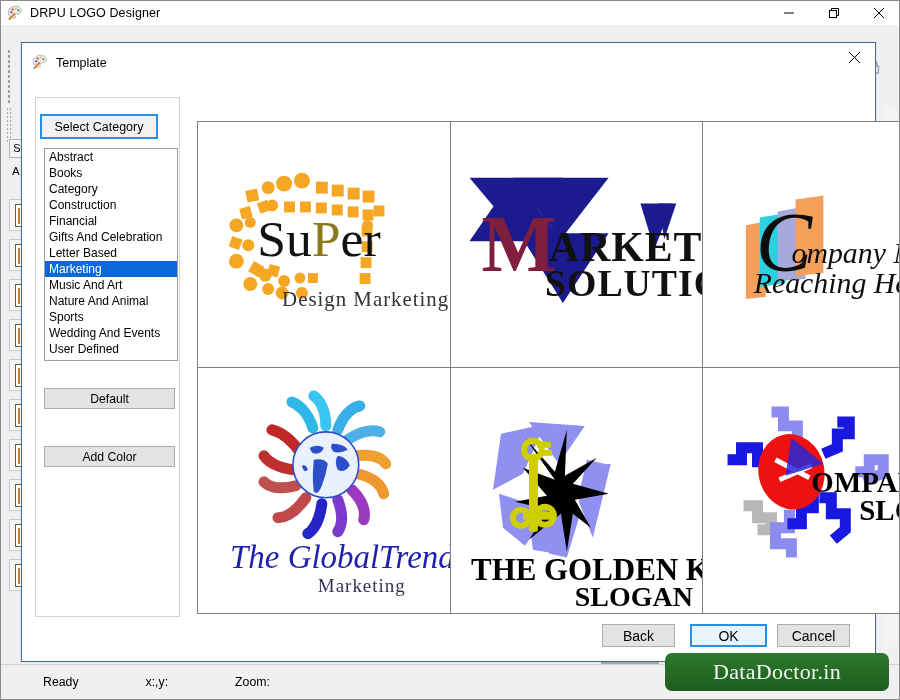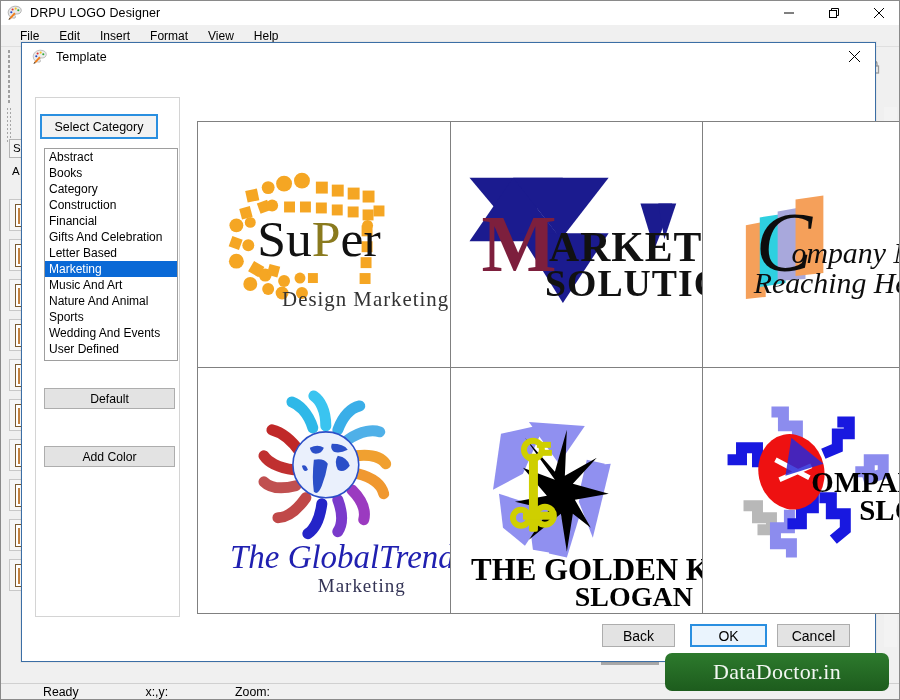--- a/index.html
+++ b/index.html
@@ -109,21 +109,21 @@
     position: absolute; right: 20px; top: 12px; width: 14px; height: 16px;
   }
 
   
   .dialog {
     position: absolute; left: 20px; top: 41px; width: 855px; height: 620px;
     background: #ffffff; border: 1px solid #3b6ea5;
     box-shadow: 0 0 0 1px rgba(0,0,0,.04);
   }
   .dlg-title {
-    height: 28px; display: flex; align-items: center;
+    height: 28px; display: flex; align-items: flex-end;
     background: #ffffff; border-bottom: 1px solid #ffffff;
   }
   .dlg-title .dicon { width: 16px; height: 16px; margin-left: 10px; margin-right: 8px; }
   .dlg-title .dtext { font-size: 12.5px; color: #000; }
   .dlg-close {
     margin-left: auto; width: 42px; height: 26px; display:flex;
     align-items:center; justify-content:center;
   }
 
   .dlg-body { position: relative; height: 591px; }
@@ -180,21 +180,21 @@
     background: #e3e3e3; border: 1px solid #adadad;
     font-size: 14px; color:#000;
     display:flex; align-items:center; justify-content:center;
   }
   .fbtn.back { left: 580px; }
   .fbtn.ok   { left: 668px; background:#eaf4fd; border: 2px solid #2a8fe0; width: 77px; }
   .fbtn.cancel { left: 755px; }
 
   
   .statusbar {
-    position: absolute; left: 0; bottom: 0; width: 900px; height: 16px;
+    position: absolute; left: 0; bottom: 0; width: 900px; height: 35px;
     background: #f0f0f0; border-top: 1px solid #d0d0d0;
     display: flex; align-items: center;
   }
   .statusbar .sitem { font-size: 12.3px; color: #000; }
   .s-ready { margin-left: 42px; }
   .s-xy { margin-left: 67px; }
   .s-zoom { margin-left: 67px; }
 
   
   .watermark {
@@ -239,28 +239,20 @@
         </svg>
       </div>
       <div class="winbtn">
         <svg width="12" height="12" viewBox="0 0 12 12">
             <path d="M1 1l10 10M11 1L1 11" stroke="#000" stroke-width="1"></path>
           </svg>
       </div>
     </div>
   </div>
 
-  <div class="menubar">
-    <div class="menuitem">File</div>
-    <div class="menuitem">Edit</div>
-    <div class="menuitem">Insert</div>
-    <div class="menuitem">Format</div>
-    <div class="menuitem">View</div>
-    <div class="menuitem">Help</div>
-  </div>
 
   <div class="appbody">
     <div class="left-rail">
       <div class="rail-dots"></div>
       <div class="rail-grip"></div>
       <div class="sym-tab">Sy</div>
       <div class="a-label">A</div>
       <div class="rail-btn" style="top:152px">
           <i></i>
         </div>

